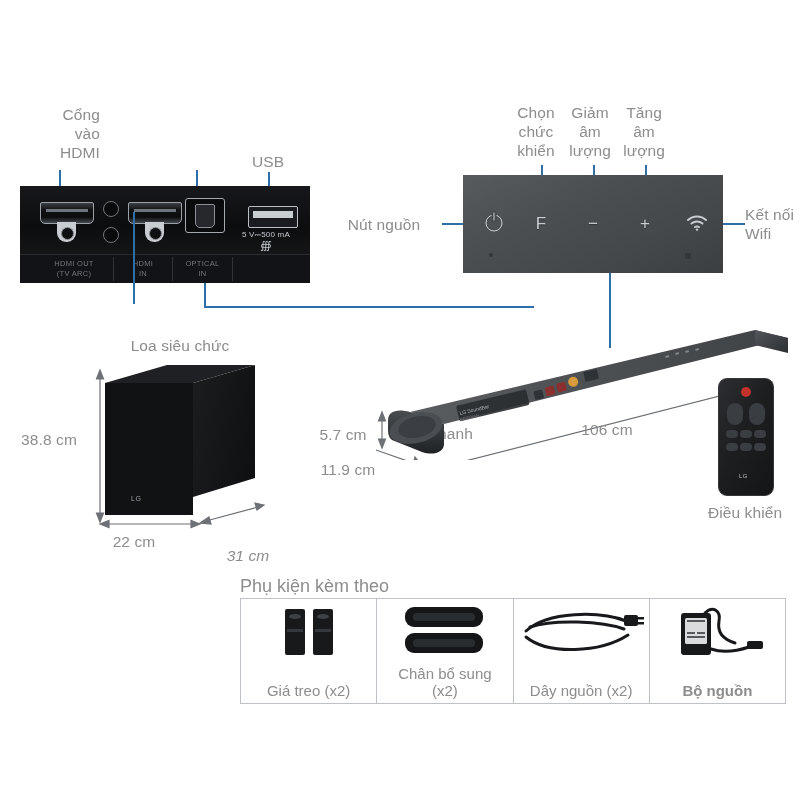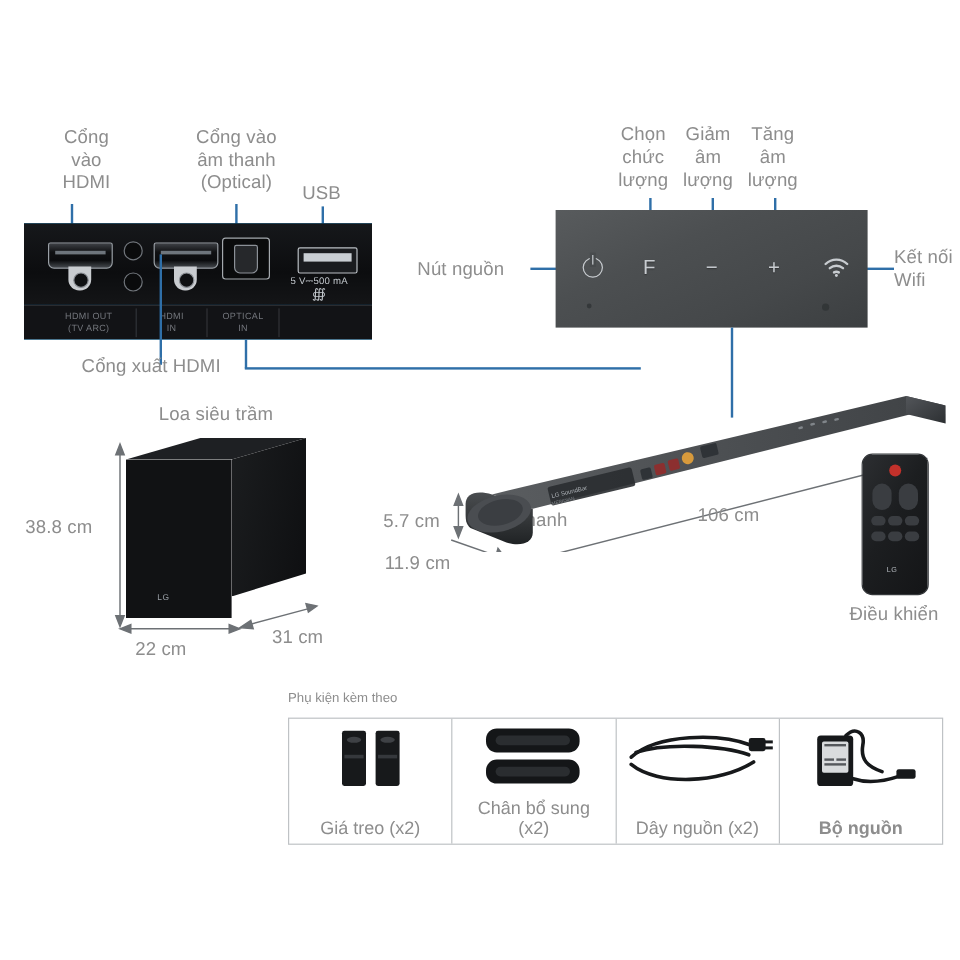--- a/index.html
+++ b/index.html
@@ -152,41 +152,38 @@
     position:relative;flex:1;border-right:1px solid #bfc2c5;
     display:flex;flex-direction:column;align-items:center;justify-content:flex-end;
     padding-bottom:4px;box-sizing:border-box;
   }
   #acc .cell:last-child{border-right:none;font-weight:bold;}
   #acc .cell .art{position:absolute;left:0;right:0;top:6px;height:56px;}
   #acc .cell .cap{
     color:#8d8d8d;font-size:15px;line-height:17px;text-align:center;
     white-space:pre-line;position:relative;z-index:2;
   }
-  #acc-title{position:absolute;left:240px;top:576px;color:#8d8d8d;font-size:11px;}
+  #acc-title{position:absolute;left:240px;top:576px;color:#8d8d8d;font-size:18px;}
 
   .bracket{position:absolute;width:20px;height:46px;background:#17191b;border-radius:2px;}
   .bracket:after{content:"";position:absolute;left:4px;top:5px;width:12px;height:5px;border-radius:50%;background:#3e4145;}
   .bracket:before{content:"";position:absolute;left:2px;top:20px;right:2px;height:3px;background:#35383c;}
   .foot{position:absolute;width:78px;height:20px;background:#141618;border-radius:9px;}
   .foot:after{content:"";position:absolute;left:8px;top:6px;right:8px;height:8px;border-radius:5px;background:#2a2d30;}
 </style>
 </head>
 <body>
 
 <div id="stage">
 
-  <div class="lbl c" style="left:32px;top:105px;width:80px;">Cổng
+  <div class="lbl c" style="left:20px;top:105px;width:80px;text-align:right;">Cổng
 vào
 HDMI</div>
   <div class="ln v" style="left:59px;top:170px;height:18px;"></div>
 
-  <div class="lbl c" style="left:142px;top:105px;width:110px;">Cổng vào
-âm thanh
-(Optical)</div>
   <div class="ln v" style="left:196px;top:170px;height:18px;"></div>
 
   <div class="lbl c" style="left:240px;top:152px;width:56px;">USB</div>
   <div class="ln v" style="left:268px;top:172px;height:40px;"></div>
 
   <div id="connpanel">
     <div class="plate"></div>
 
     <div class="hdmi" style="left:20px;top:16px;"></div>
     <div class="hdmistem" style="left:37px;top:36px;"></div>
@@ -210,29 +207,28 @@
       <div class="seg" style="left:16px;width:76px;">HDMI OUT
 (TV ARC)</div>
       <div class="seg" style="left:94px;width:58px;">HDMI
 IN</div>
       <div class="seg" style="left:153px;width:59px;">OPTICAL
 IN</div>
     </div>
   </div>
 
   <div class="ln v" style="left:133px;top:212px;height:92px;"></div>
-  <div class="lbl l" style="left:68px;top:296px;width:150px;">Cổng xuất HDMI</div>
 
   <div class="ln v" style="left:204px;top:283px;height:24px;"></div>
   <div class="ln h" style="left:204px;top:306px;width:330px;"></div>
   <div class="ln v" style="left:533px;top:306px;height:0px;"></div>
 
   <div class="lbl c" style="left:505px;top:103px;width:62px;">Chọn
 chức
-lượng</div>
+khiển</div>
   <div class="ln v" style="left:541px;top:165px;height:58px;"></div>
 
   <div class="lbl c" style="left:559px;top:103px;width:62px;">Giảm
 âm
 lượng</div>
   <div class="ln v" style="left:593px;top:165px;height:58px;"></div>
 
   <div class="lbl c" style="left:613px;top:103px;width:62px;">Tăng
 âm
 lượng</div>
@@ -257,21 +253,21 @@
         <path d="M9 12 A4 4 0 0 1 13 12" stroke="#c8ccd0" stroke-width="2" fill="none" stroke-linecap="round"></path>
         <circle cx="11" cy="14.6" r="1.2" fill="#c8ccd0"></circle>
       </svg>
     </div>
     <div class="dot" style="left:26px;top:78px;"></div>
     <div class="dot" style="left:222px;top:78px;width:6px;height:6px;"></div>
   </div>
 
   <div class="ln v" style="left:609px;top:273px;height:75px;"></div>
 
-  <div class="lbl c" style="left:85px;top:336px;width:190px;">Loa siêu trầm</div>
+  <div class="lbl c" style="left:85px;top:336px;width:190px;">Loa siêu chức</div>
 
   <div id="subwoofer">
     <div class="sw-top"></div>
     <div class="sw-side"></div>
     <div class="sw-front">
       <div class="sw-logo">LG</div>
     </div>
   </div>
 
   <svg width="290" height="230" style="position:absolute;left:10px;top:360px;">
@@ -282,21 +278,21 @@
       <line x1="96" y1="164" x2="184" y2="164"></line>
       <polygon points="190,164 181,160.5 181,167.5"></polygon>
       <polygon points="90,164 99,160.5 99,167.5"></polygon>
       <line x1="196" y1="161" x2="248" y2="147"></line>
       <polygon points="254,145 245,143 247,150"></polygon>
       <polygon points="190,163 199,157 201,164"></polygon>
     </g>
   </svg>
   <div class="lbl r" style="left:5px;top:430px;width:88px;">38.8 cm</div>
   <div class="lbl c" style="left:98px;top:532px;width:72px;">22 cm</div>
-  <div class="lbl c" style="left:212px;top:522px;width:72px;">31 cm</div>
+  <div class="lbl c" style="left:212px;top:546px;width:72px;font-style:italic;">31 cm</div>
 
   <div class="lbl l" style="left:403px;top:377px;width:110px;margin-top:47px;">Loa thanh</div>
 
   <svg id="soundbar" viewBox="0 0 420 140">
     <defs>
       <linearGradient id="gTop" x1="0" y1="0" x2="1" y2="0">
         <stop offset="0" stop-color="#5a5d60"></stop>
           <stop offset="0.55" stop-color="#4b4e51"></stop>
           <stop offset="1" stop-color="#3f4245"></stop>
       </linearGradient>

